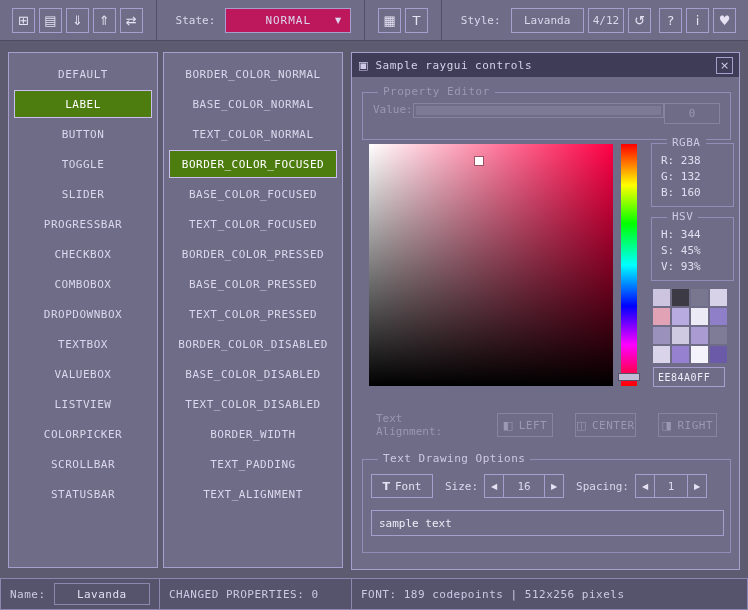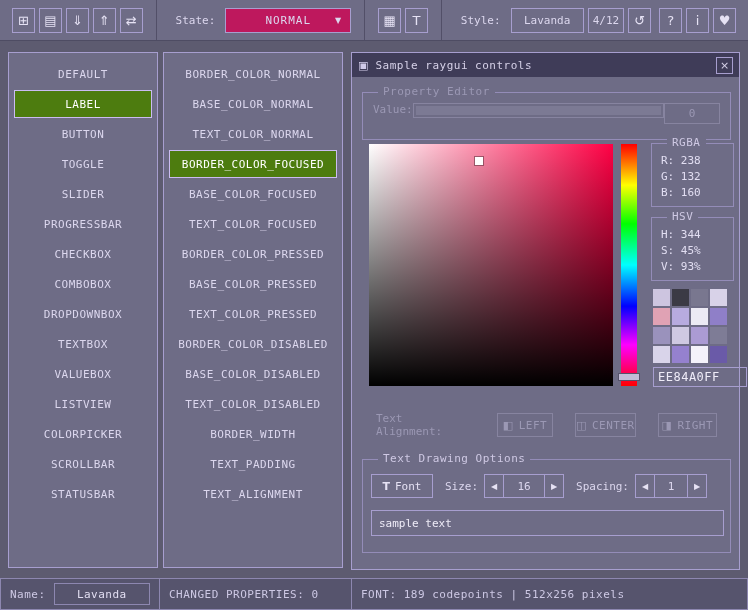--- a/index.html
+++ b/index.html
@@ -63,22 +63,22 @@
   .hue-handle{position:absolute;left:266px;top:296px;width:22px;height:8px;background:#C2BCD6;
               border:1px solid #55526B;box-sizing:border-box;}
 
   #rgba-group{left:299px;top:66px;width:83px;height:64px;padding:9px 0 0 9px;}
   #hsv-group{left:299px;top:140px;width:83px;height:64px;padding:9px 0 0 9px;}
   .cv-line{line-height:16px;color:#E2DEF2;}
 
   .swatches{position:absolute;left:301px;top:212px;display:grid;grid-template-columns:repeat(4,17px);
             grid-auto-rows:17px;gap:2px;}
   .swatch{width:17px;height:17px;}
-  .hexbox{position:absolute;left:301px;top:290px;width:94px;height:20px;border:1px solid #A79ECF;box-sizing:border-box;
-          display:flex;align-items:center;padding-left:4px;color:#EFECF8;font-size:12px;letter-spacing:0.5px;}
+  .hexbox{position:absolute;left:301px;top:290px;width:72px;height:20px;border:1px solid #A79ECF;box-sizing:border-box;
+          display:flex;align-items:center;padding-left:4px;color:#EFECF8;font-size:10px;letter-spacing:0.5px;}
 
   .align-row{position:absolute;left:0;top:336px;width:100%;display:flex;align-items:center;
              padding:0 22px 0 24px;box-sizing:border-box;gap:22px;height:24px;}
   .align-row .flexspacer{flex:1;}
   .align-btn{height:24px;border:1px solid #8784A0;color:#9B98B4;display:flex;align-items:center;justify-content:center;
              gap:5px;padding:0;box-sizing:border-box;letter-spacing:0.5px;}
   .align-icon{font-size:11px;font-family:"DejaVu Sans",sans-serif;}
   .w72{width:72px;}.w70{width:70px;}.w76{width:76px;}
 
   #text-drawing-group{left:10px;top:382px;width:369px;height:94px;padding:14px 23px 0 8px;}

